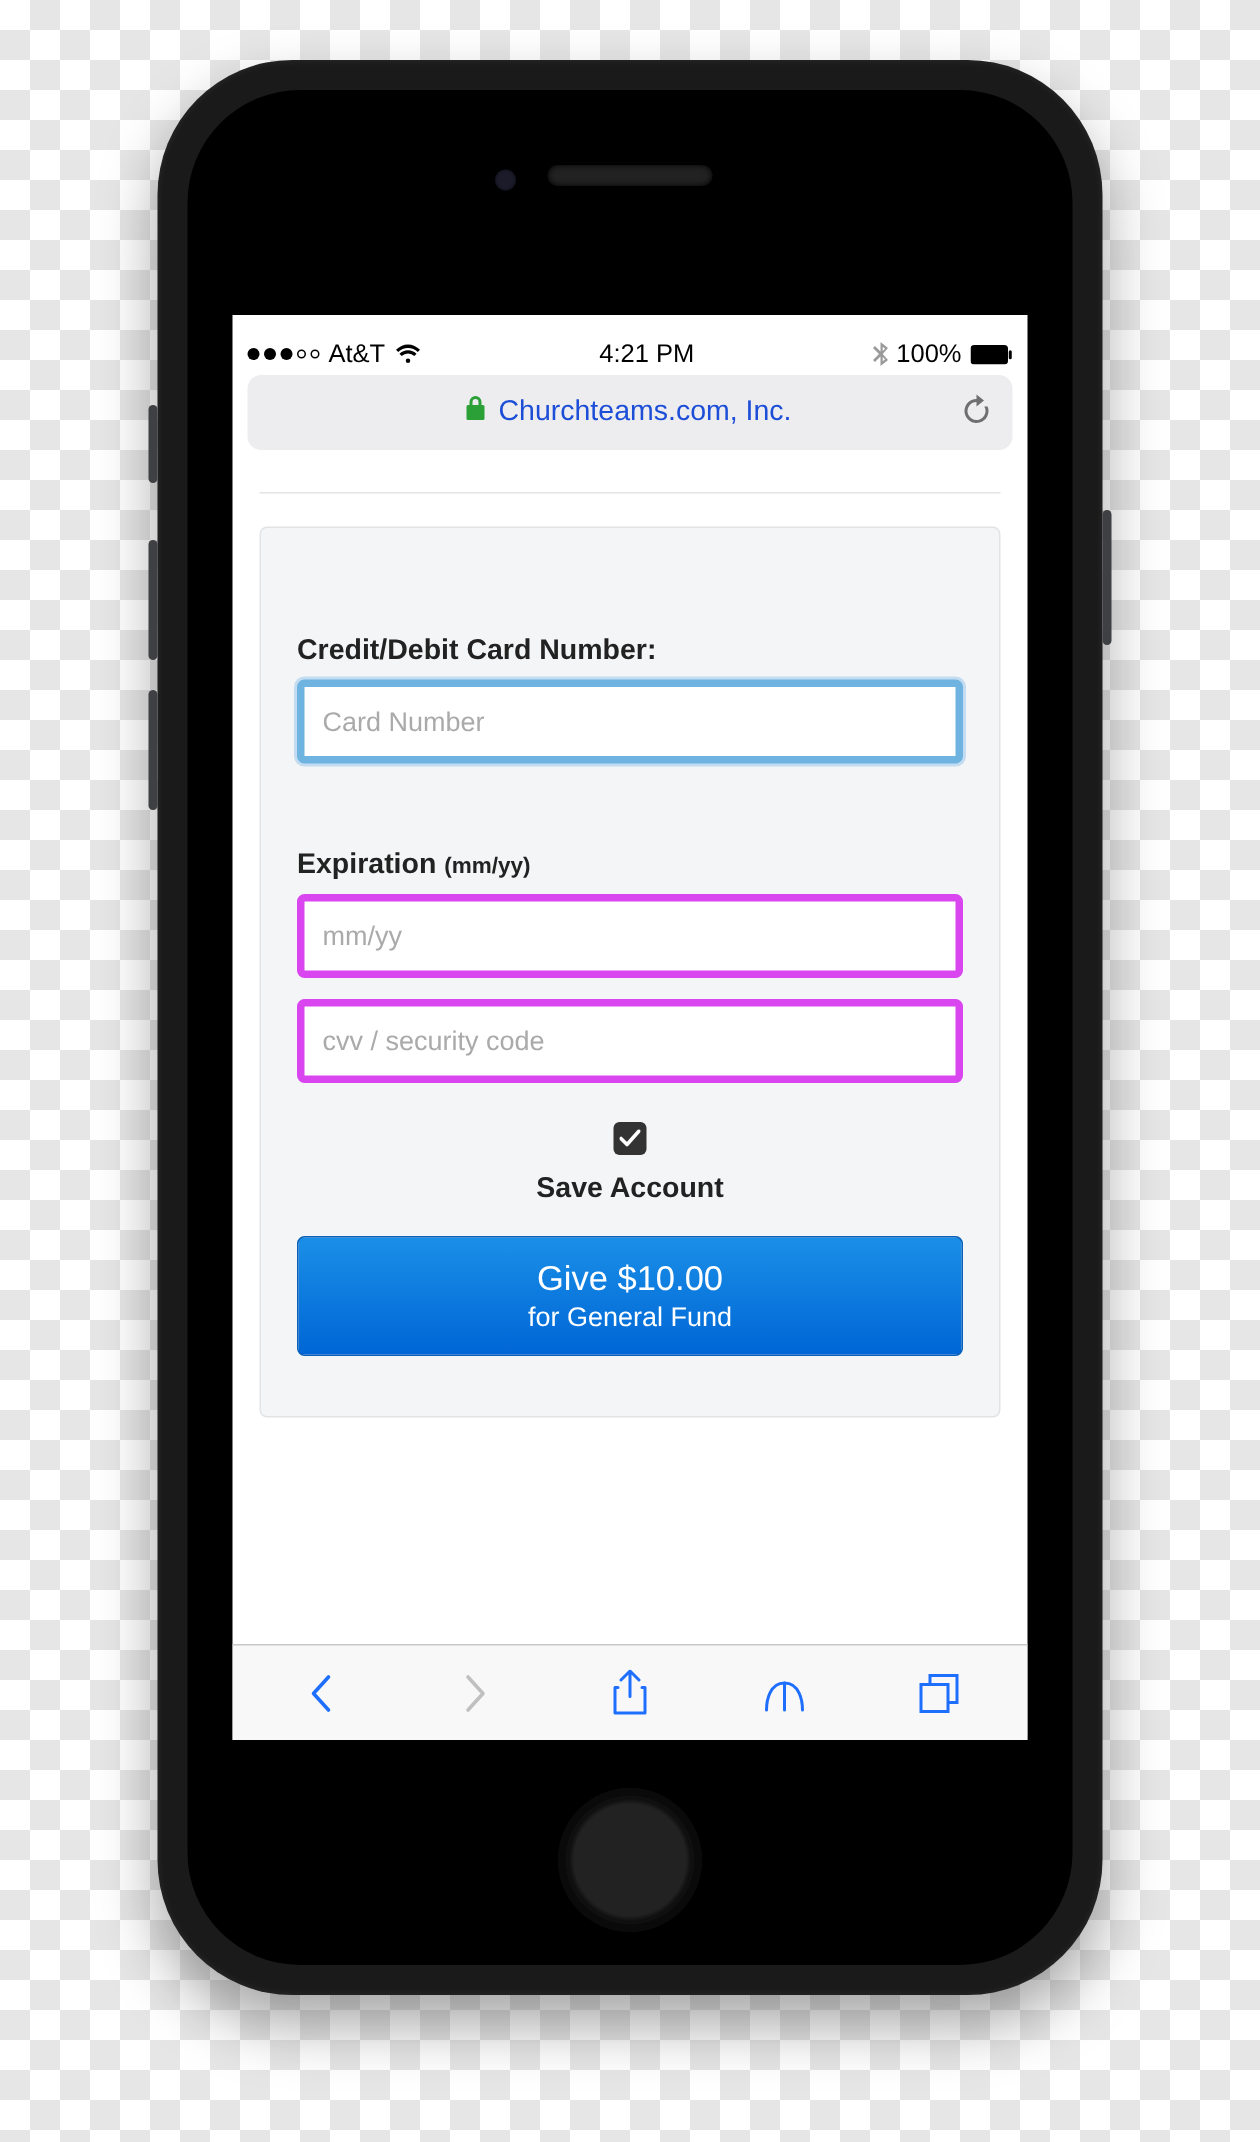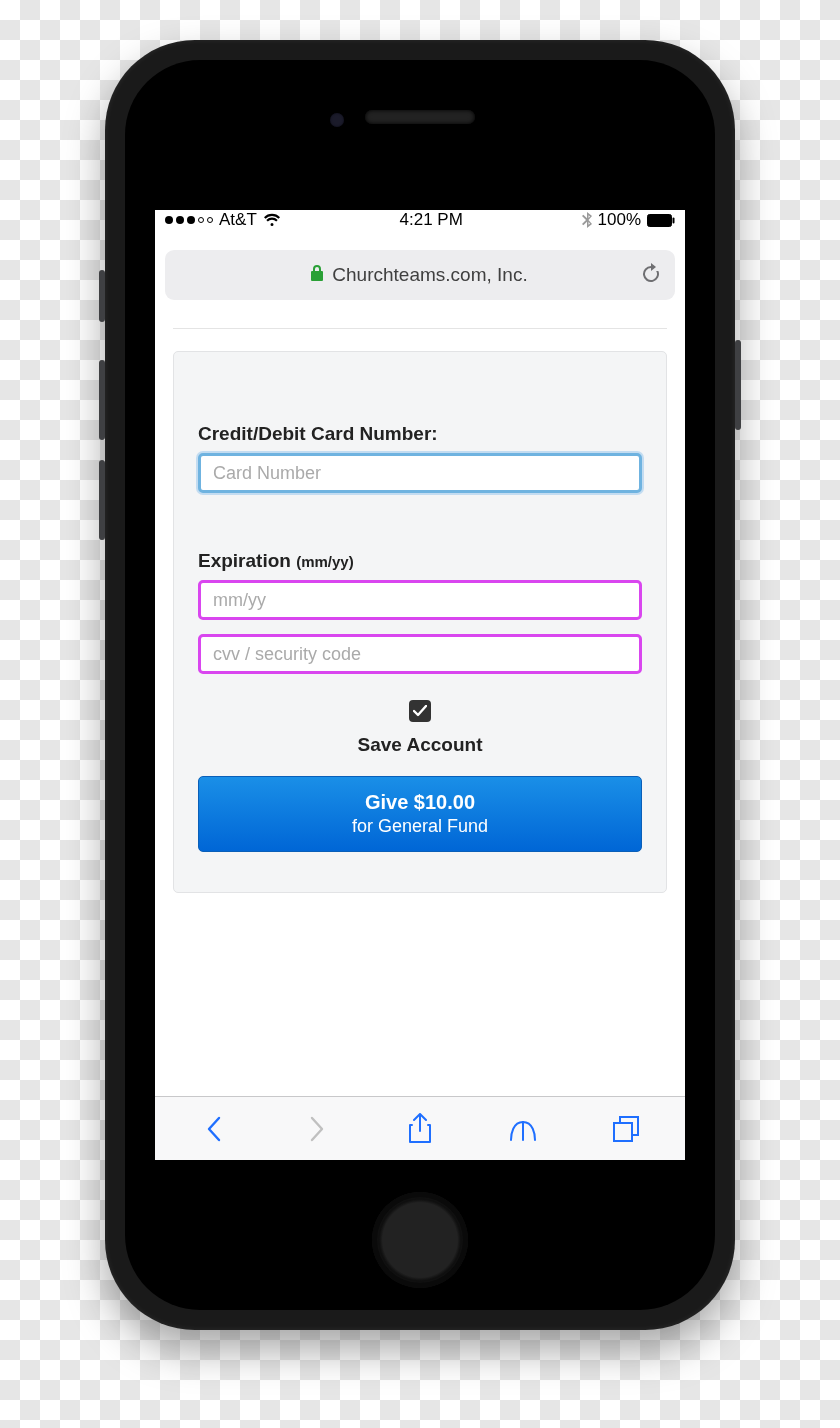--- a/index.html
+++ b/index.html
@@ -66,21 +66,21 @@
     position: absolute;
     top: 150px; bottom: 150px; left: 30px; right: 30px;
     background: #fff;
     overflow: hidden;
     display: flex; flex-direction: column;
   }
 
   
   .status-bar {
     height: 36px;
-    display: flex; align-items: flex-start; justify-content: space-between;
+    display: flex; align-items: flex-end; justify-content: space-between;
     padding: 0 10px;
     font-size: 17px;
     color: #000;
   }
   .status-left, .status-right { display: flex; align-items: center; gap: 6px; }
   .signal-dots { display: flex; gap: 3px; align-items: center; }
   .dot { width: 8px; height: 8px; border-radius: 50%; background: #000; }
   .dot.empty { background: transparent; border: 1px solid #000; width: 6px; height: 6px; }
   .wifi-icon svg, .bt-icon svg, .battery-icon svg { display: block; }
   .status-time { font-weight: 500; }
@@ -89,21 +89,21 @@
   .navbar {
     margin: 4px 10px 0 10px;
     background: #ededef;
     border-radius: 9px;
     height: 50px;
     display: flex; align-items: center; justify-content: space-between;
     padding: 0 14px;
     color: #888;
   }
   .nav-title { display: flex; align-items: center; gap: 8px; font-size: 19px; }
-  .nav-title span { color: #404040; text-align: right; }
+  .nav-title span { color: #1d4ed8; text-align: right; }
   .lock-icon svg path { fill: #2aa036; }
   .spacer { width: 18px; }
 
   
   .content {
     flex: 1;
     padding: 28px 18px 0 18px;
     overflow: hidden;
   }
   h1.page-title {
@@ -118,22 +118,22 @@
     padding: 28px 24px 40px 24px;
   }
   .field-label {
     font-size: 19px; font-weight: 700; color: #222; margin-bottom: 8px;
     display: block;
     margin-top: 43px;
   }
   .sub { font-size: 15px; font-weight: 700; }
   .input {
     width: 100%;
-    height: 40px;
-    border: 3px solid #d946ef;
+    height: 56px;
+    border: 5px solid #d946ef;
     background: #fff;
     border-radius: 5px;
     padding: 0 12px;
     font-size: 18px;
     color: #333;
     margin-bottom: 14px;
   }
   .input.focused {
     border-color: #6fb3e0;
     box-shadow: 0 0 0 2px rgba(102,175,233,.35);
@@ -155,21 +155,21 @@
   .give-button {
     width: 100%;
     background: linear-gradient(#1a8fe7, #0066d6);
     border: 1px solid #0a5fb8;
     border-radius: 5px;
     color: #fff;
     text-align: center;
     padding: 14px 0 14px 0;
     cursor: pointer;
   }
-  .give-button .line1 { font-size: 20px; font-weight: 700; }
+  .give-button .line1 { font-size: 23px; font-weight: 400; }
   .give-button .line2 { font-size: 18px; font-weight: 400; margin-top: 2px; }
 
   
   .toolbar {
     height: 64px;
     border-top: 1px solid #c8c8ca;
     background: #f8f8f9;
     display: flex; align-items: center; justify-content: space-around;
     padding: 0 8px;
   }

